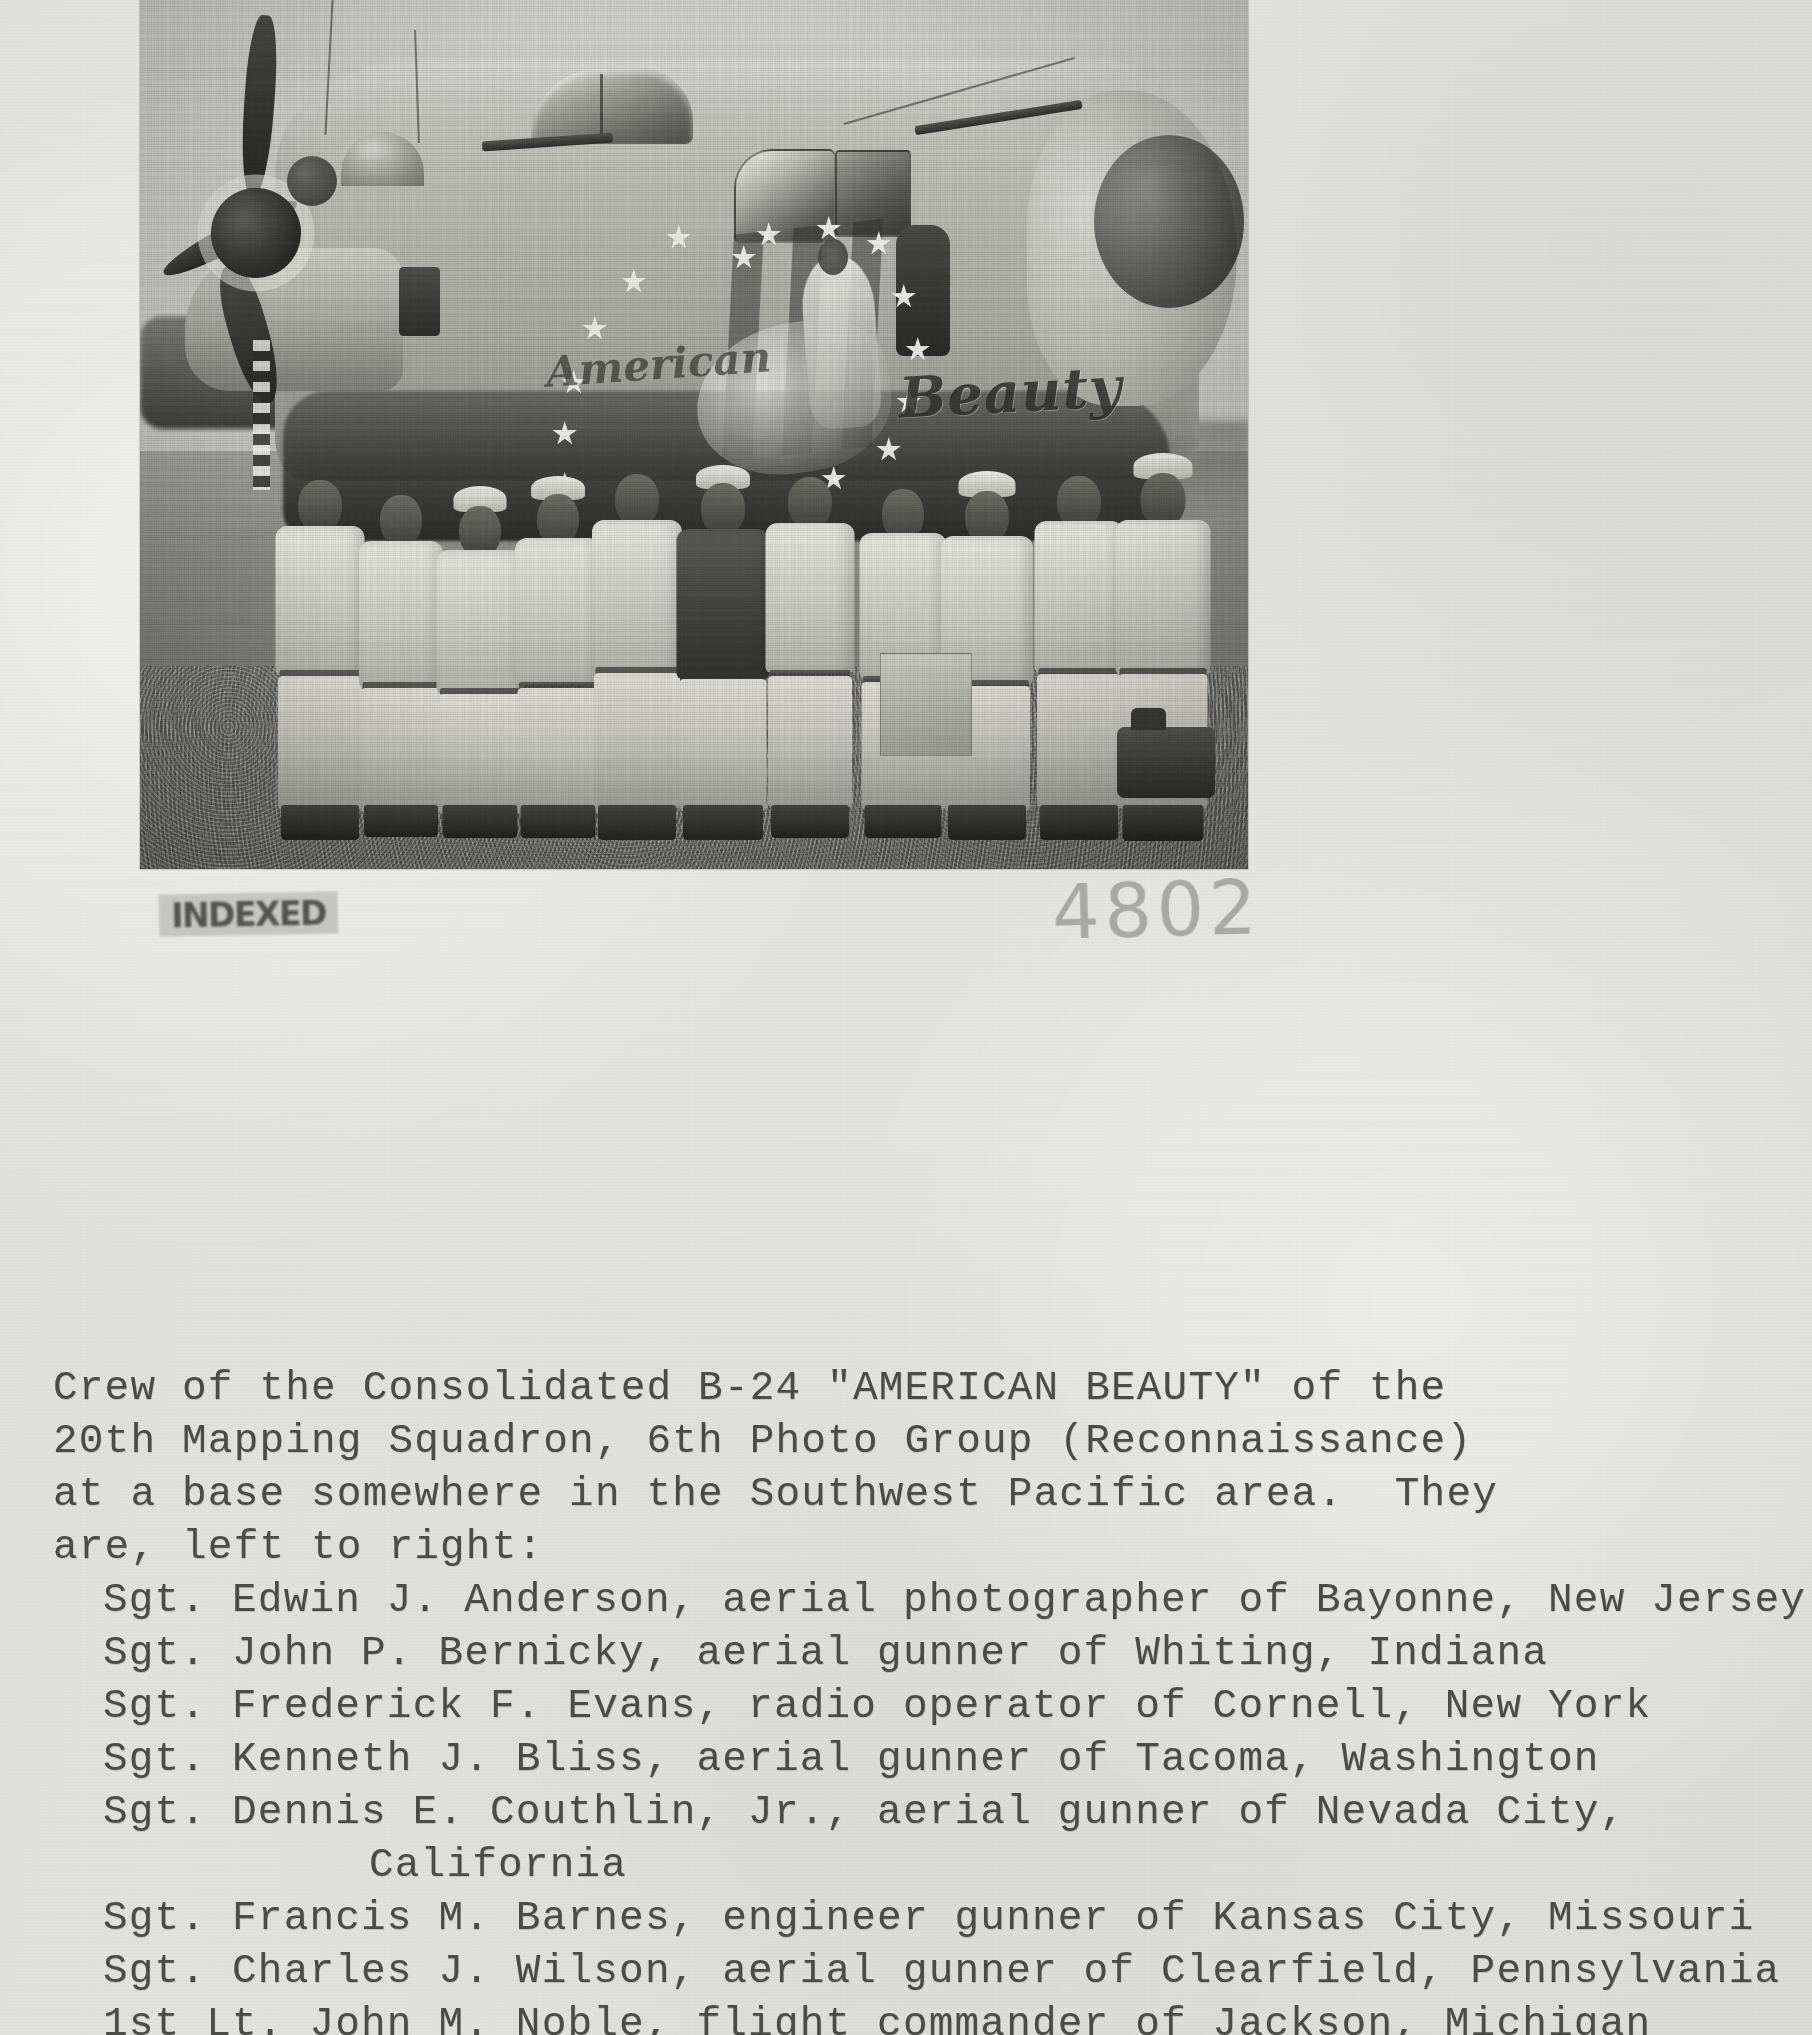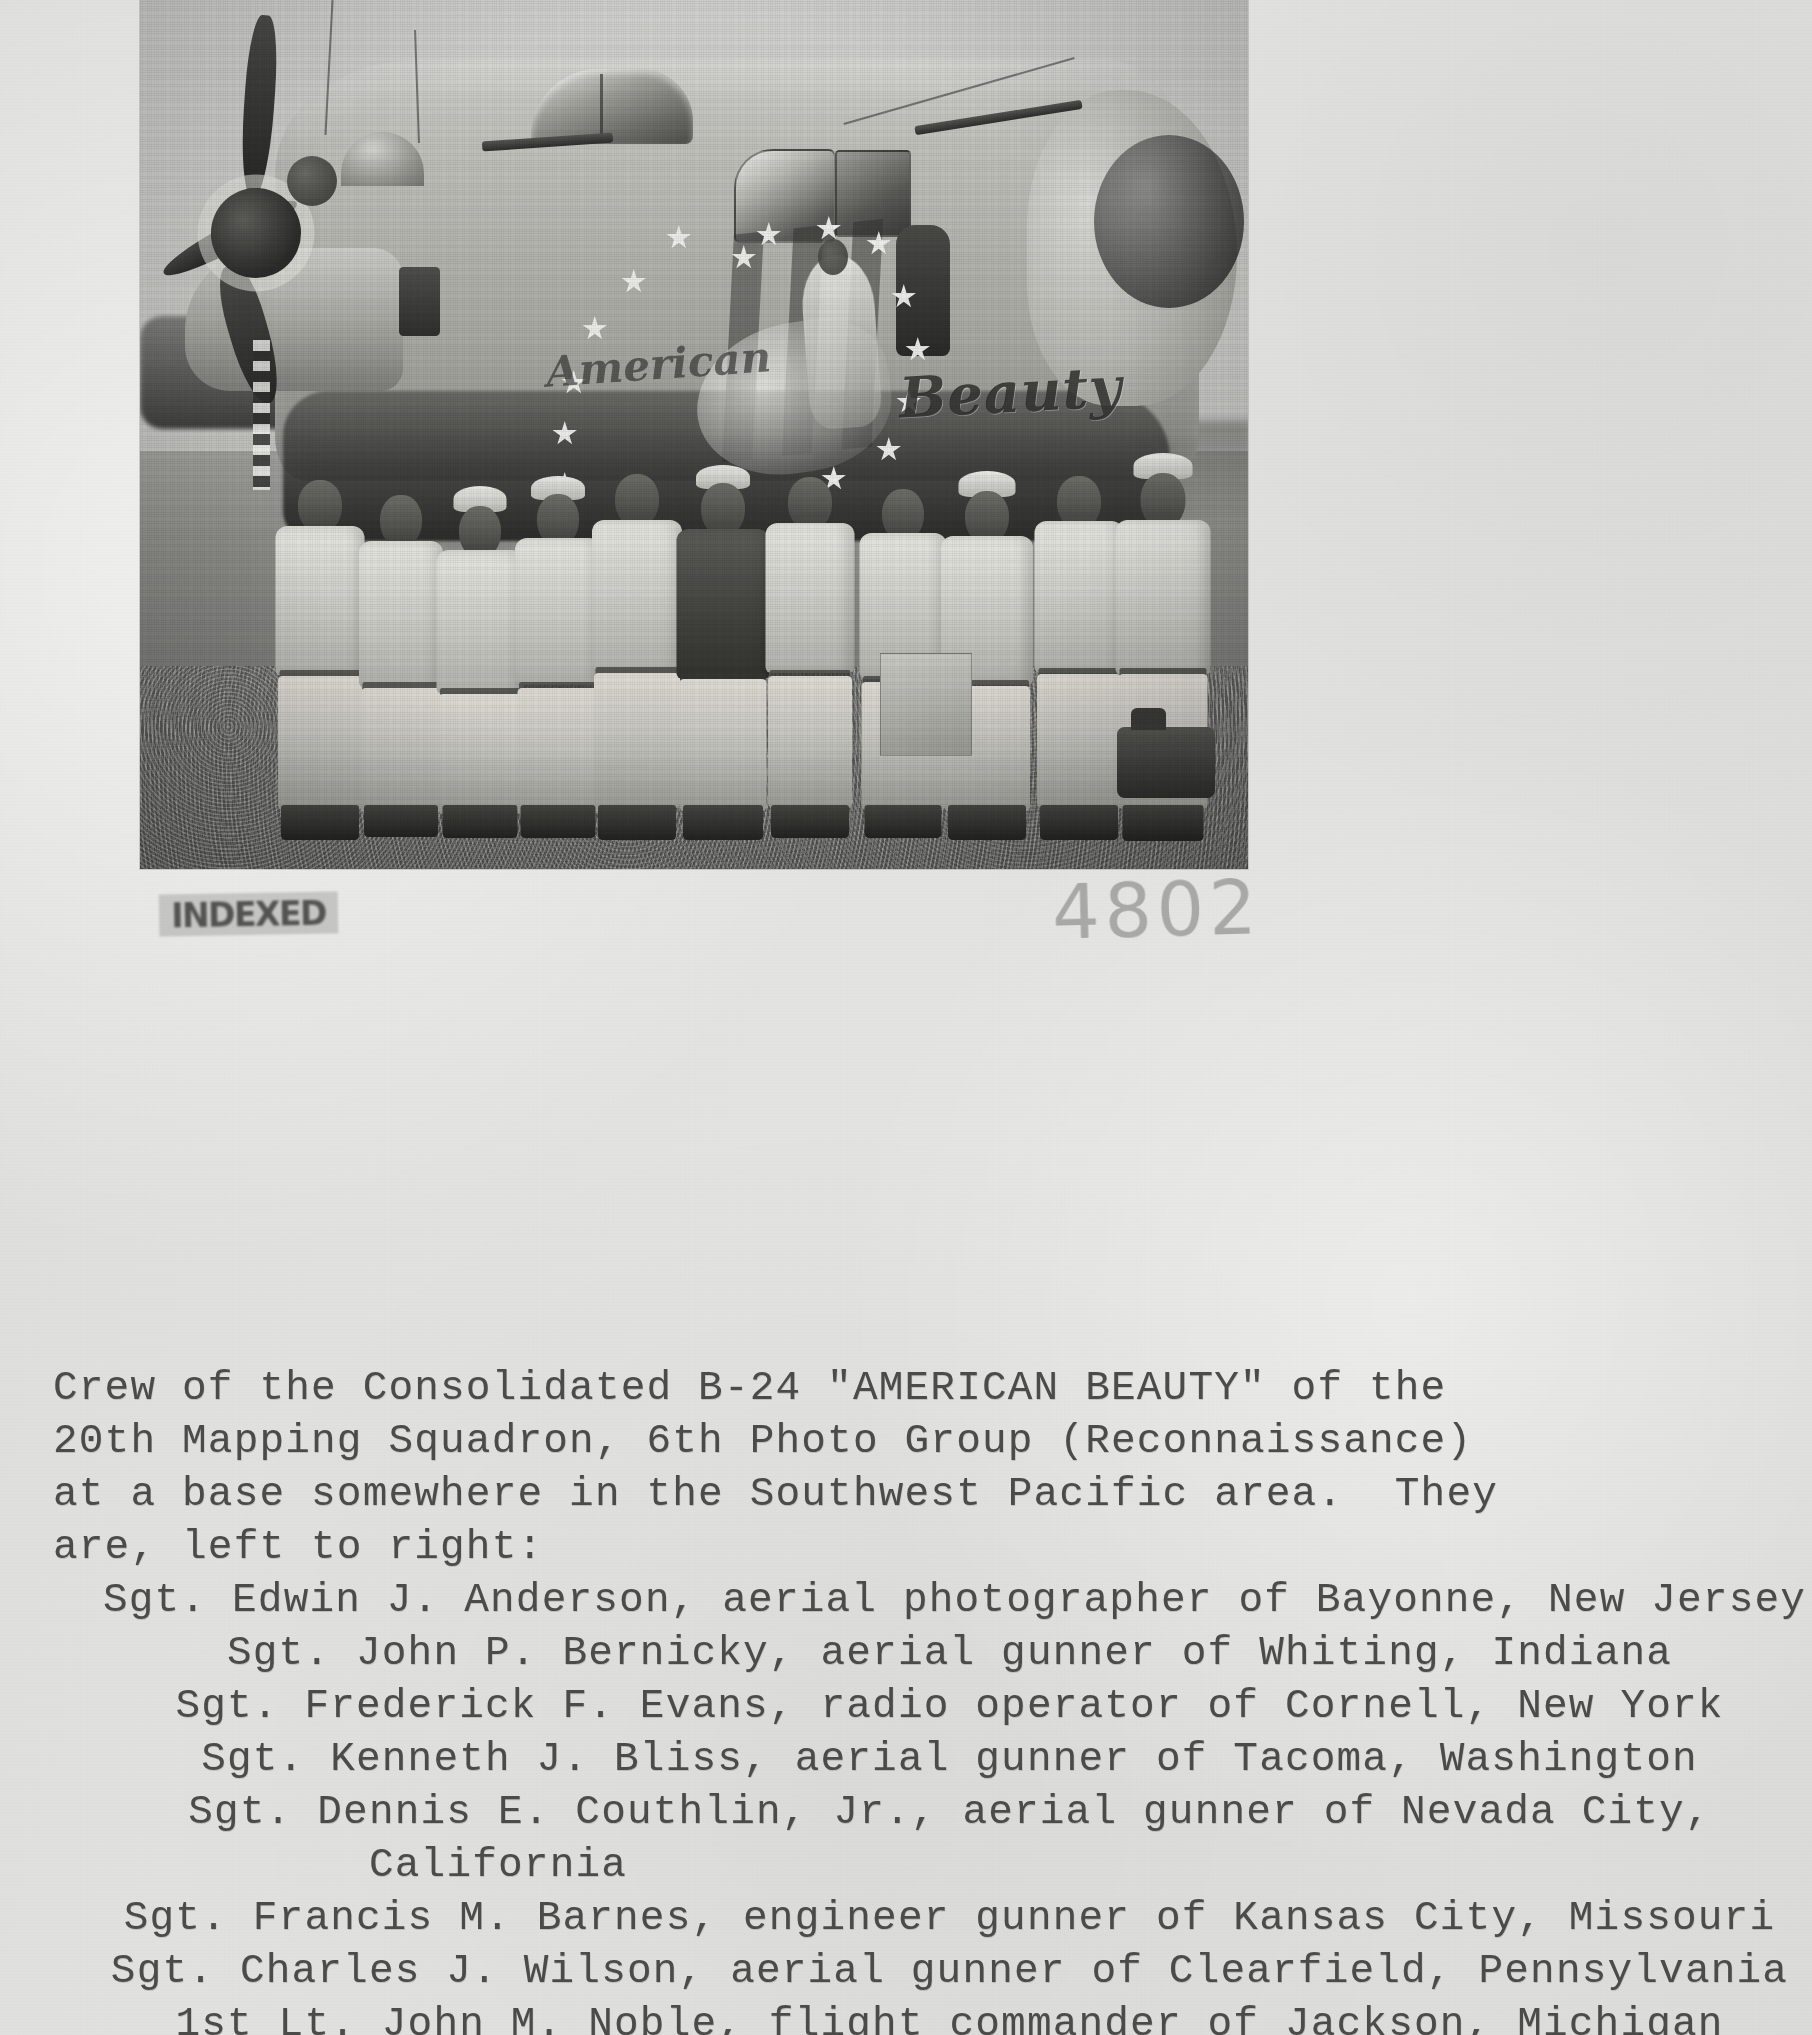--- a/index.html
+++ b/index.html
@@ -442,21 +442,21 @@
     width: 1743px;
     font-family: "Liberation Mono", "DejaVu Sans Mono", monospace;
     font-size: 41px;
     line-height: 53px;
     color: #4b4b49;
     letter-spacing: 1.2px;
     white-space: pre;
     text-shadow: 0.5px 0.5px 0 rgba(140,140,138,0.38);
   }
   .caption .line { display: block; }
-  .caption .roster { padding-left: 50px; text-align: center; }
+  .caption .roster { padding-left: 50px; }
   .caption .cont   { padding-left: 316px; }
 </style>
 </head>
 <body>
 
 <div class="page">
 
   <div class="paper-grain"></div>
   <div class="paper-fiber"></div>
 

